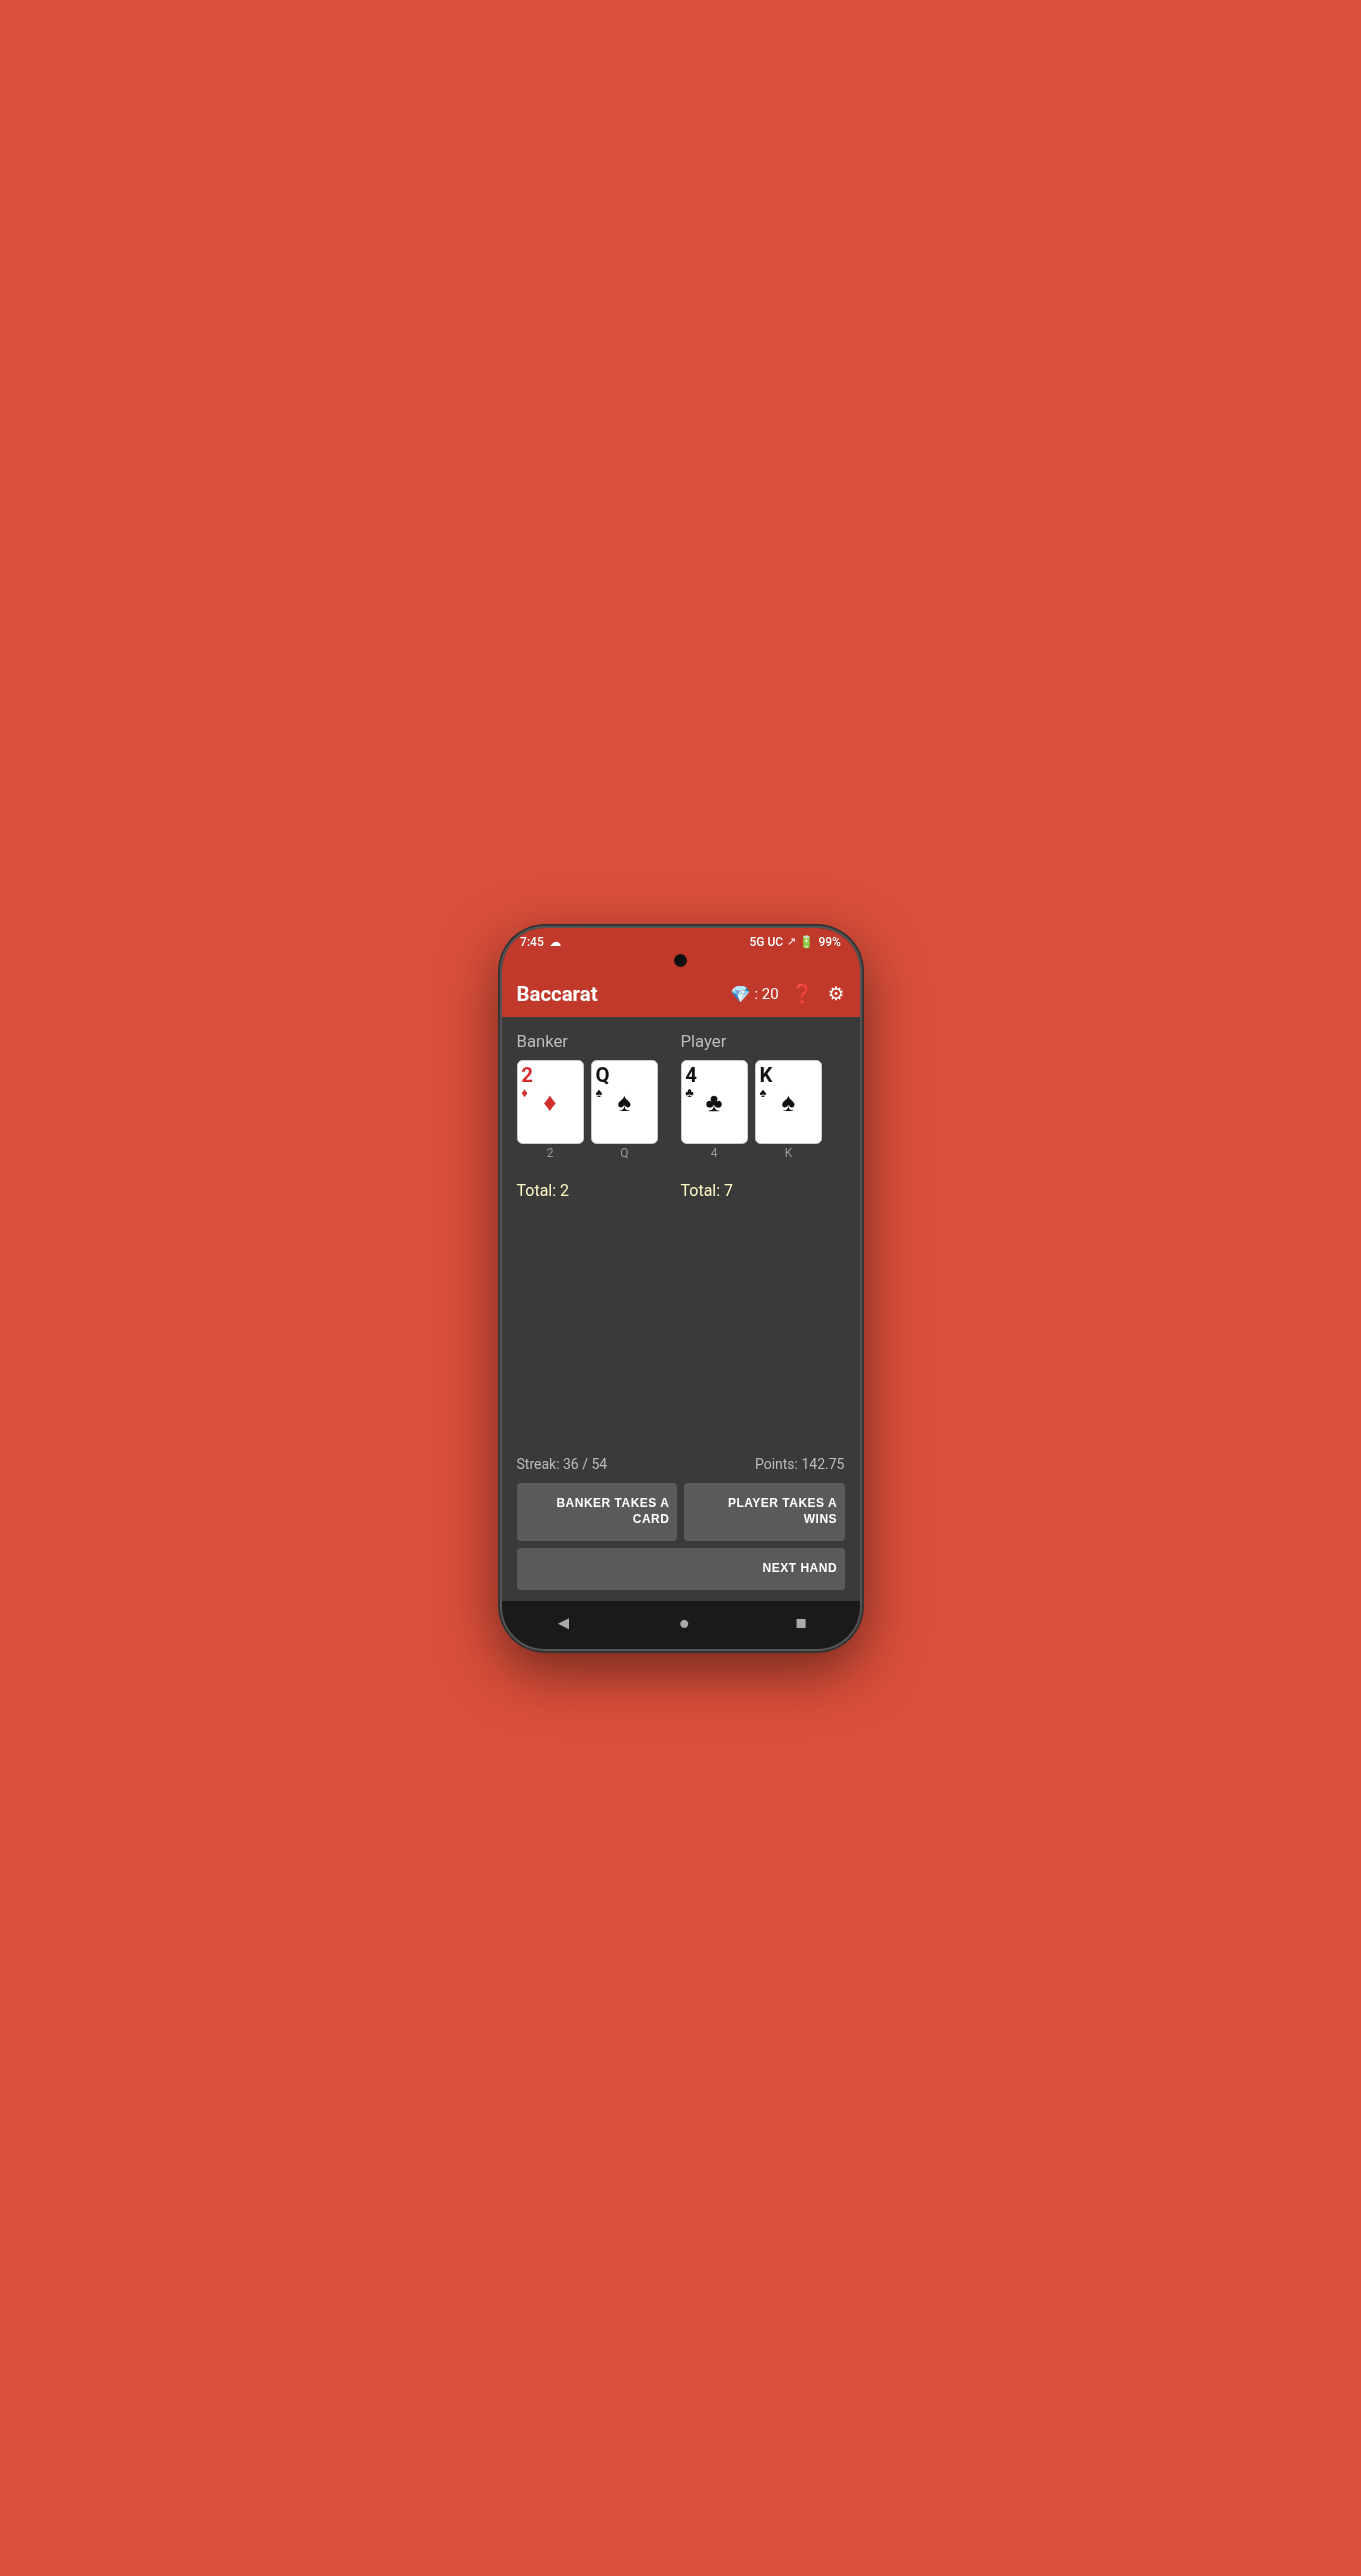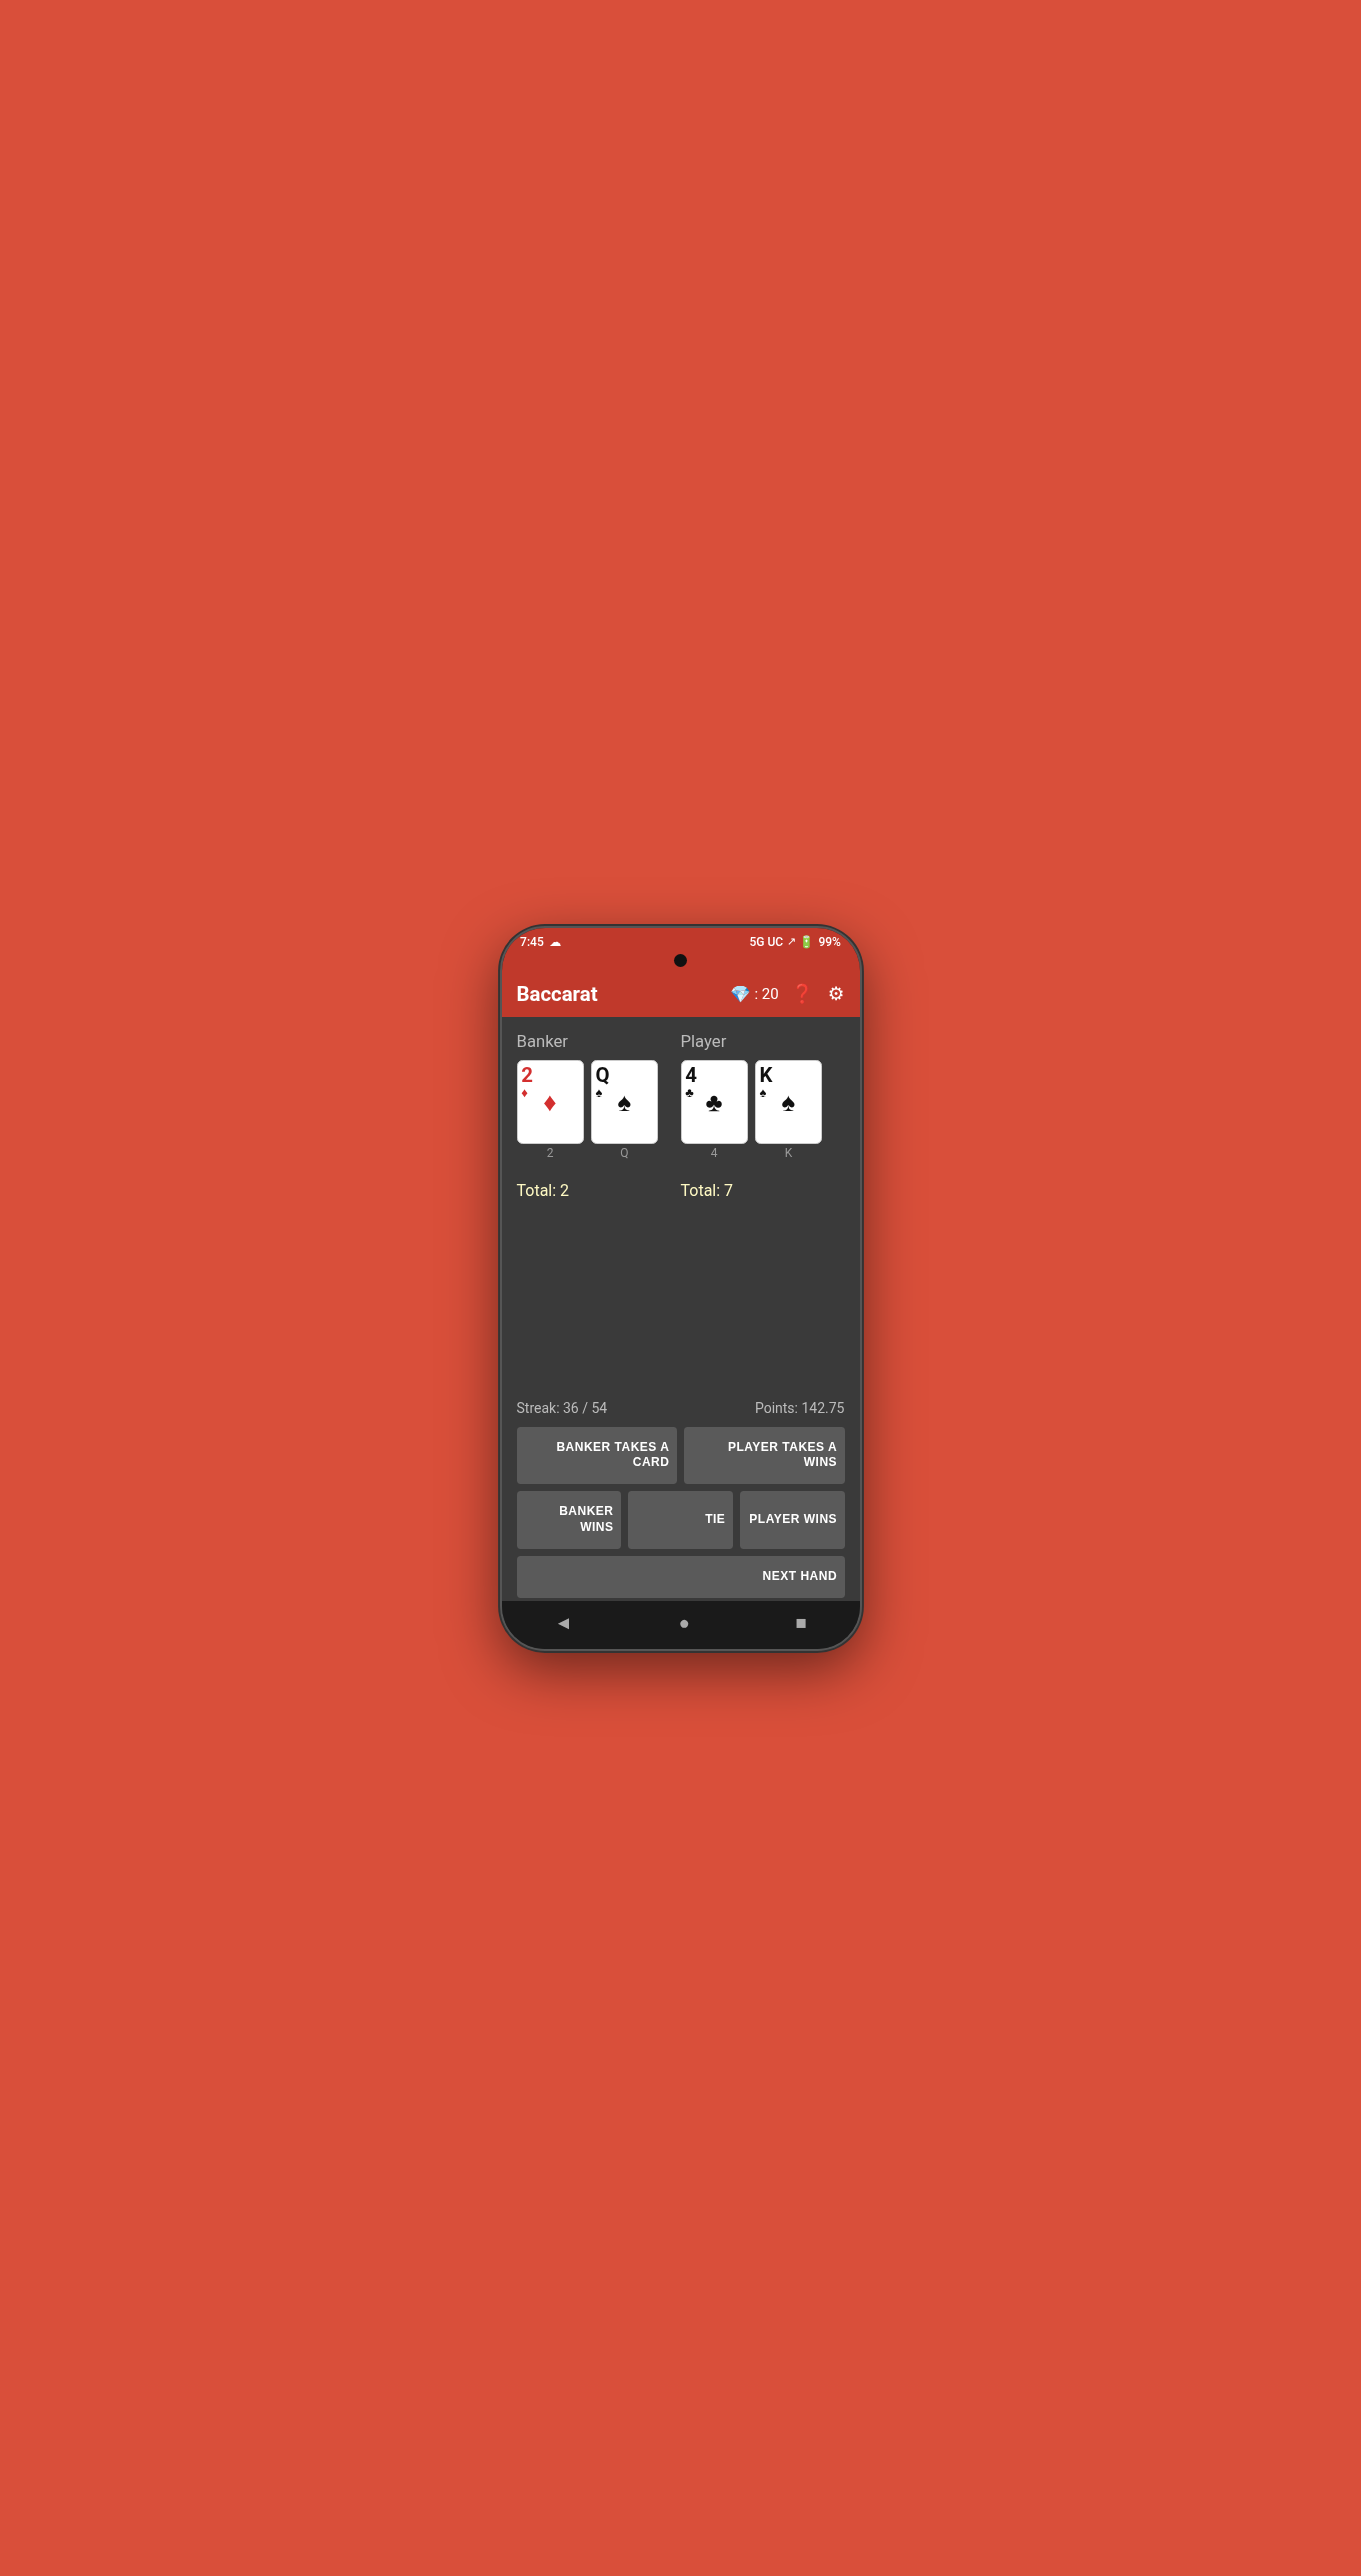--- a/index.html
+++ b/index.html
@@ -128,21 +128,21 @@
       background: none;
       border: none;
       padding: 0;
     }
 
     .game-area {
       background: #3a3a3a;
       flex: 1;
       display: flex;
       flex-direction: column;
-      padding: 15px 15px 3px;
+      padding: 15px 15px 11px;
     }
 
     .hands-row {
       display: flex;
       gap: 0;
       justify-content: flex-start;
     }
 
     .hand-section {
       flex: 1;
@@ -376,25 +376,20 @@
       <span>Points: 142.75</span>
     </div>
 
     <div class="action-buttons">
 
       <div class="btn-row">
         <button class="btn btn-half">BANKER TAKES A CARD</button>
         <button class="btn btn-half">PLAYER TAKES A WINS</button>
       </div>
 
-      <div class="btn-row">
-        <button class="btn btn-third">BANKER WINS</button>
-        <button class="btn btn-third">TIE</button>
-        <button class="btn btn-third">PLAYER WINS</button>
-      </div>
 
       <button class="btn btn-full">NEXT HAND</button>
 
     </div>
 
   </div>
 
   <div class="nav-bar">
     <span class="nav-icon">◄</span>
     <span class="nav-icon">●</span>

